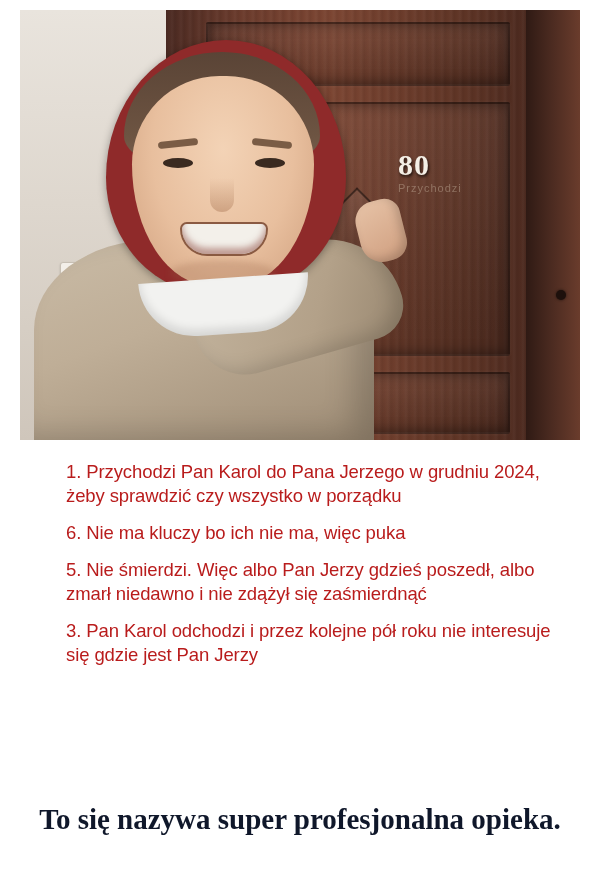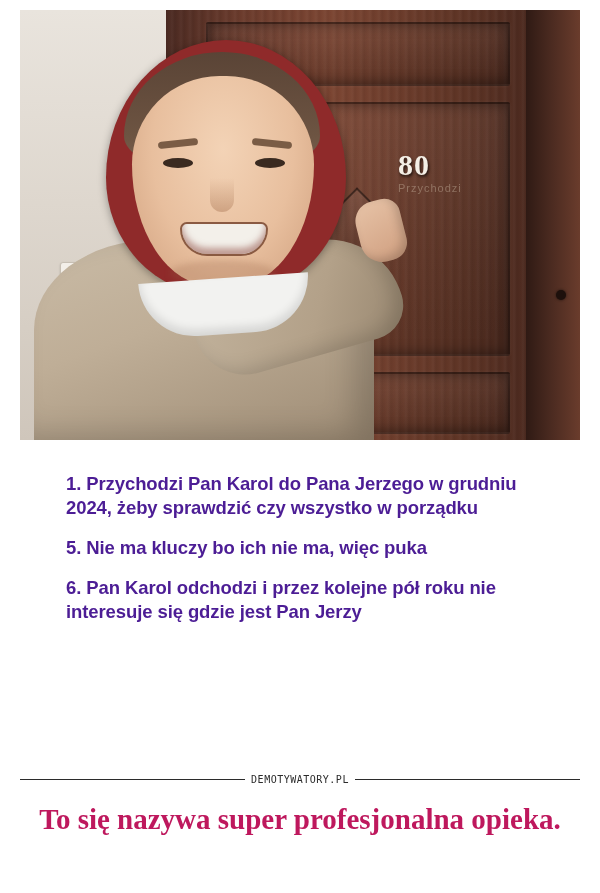--- a/index.html
+++ b/index.html
@@ -235,26 +235,25 @@
     position: absolute;
     left: 20px;
     top: 440px;
     width: 560px;
     height: 338px;
     background: #ffffff;
     box-sizing: border-box;
     padding: 16px 22px 6px 46px;
   }
   .line {
-    color: #4c1d95;
+    color: #b91c1c;
     font-size: 18.5px;
     line-height: 24px;
-    margin: 16px 0 13px 0;
+    margin: 4px 0 13px 0;
     letter-spacing: -0.1px;
-    font-weight: bold;
   }
   .line:last-child { margin-bottom: 0; }
 
   .watermark-bar {
     position: absolute;
     left: 20px;
     top: 770px;
     width: 560px;
     height: 18px;
     display: flex;
@@ -280,21 +279,21 @@
   .caption {
     position: absolute;
     left: 0;
     top: 800px;
     width: 600px;
     text-align: center;
     font-family: "Liberation Serif", serif;
     font-size: 29px;
     font-weight: 700;
     line-height: 38px;
-    color: #be185d;
+    color: #0f172a;
     padding: 0 28px;
     box-sizing: border-box;
   }
 </style>
 </head>
 <body>
 
 <div class="page">
 
   <div class="photo">
@@ -325,25 +324,21 @@
     <div class="eye l"></div>
     <div class="eye r"></div>
     <div class="nose"></div>
     <div class="mouth"></div>
     <div class="chin-shadow"></div>
     <div class="collar"></div>
   </div>
 
   <div class="textblock">
     <p class="line">1. Przychodzi Pan Karol do Pana Jerzego w grudniu 2024, żeby sprawdzić czy wszystko w porządku</p>
-    <p class="line">5. Nie ma kluczy bo ich nie ma, więc puka</p>
-    <p class="line">6. Pan Karol odchodzi i przez kolejne pół roku nie interesuje się gdzie jest Pan Jerzy</p>
+    <p class="line">6. Nie ma kluczy bo ich nie ma, więc puka</p>
+    <p class="line">5. Nie śmierdzi. Więc albo Pan Jerzy gdzieś poszedł, albo zmarł niedawno i nie zdążył się zaśmierdnąć</p>
+    <p class="line">3. Pan Karol odchodzi i przez kolejne pół roku nie interesuje się gdzie jest Pan Jerzy</p>
   </div>
 
-  <div class="watermark-bar">
-    <span class="wm-rule"></span>
-    <span class="wm-text">DEMOTYWATORY.PL</span>
-    <span class="wm-rule"></span>
-  </div>
 
   <div class="caption">To się nazywa super profesjonalna opieka.</div>
 
 </div>
 
 </body></html>

